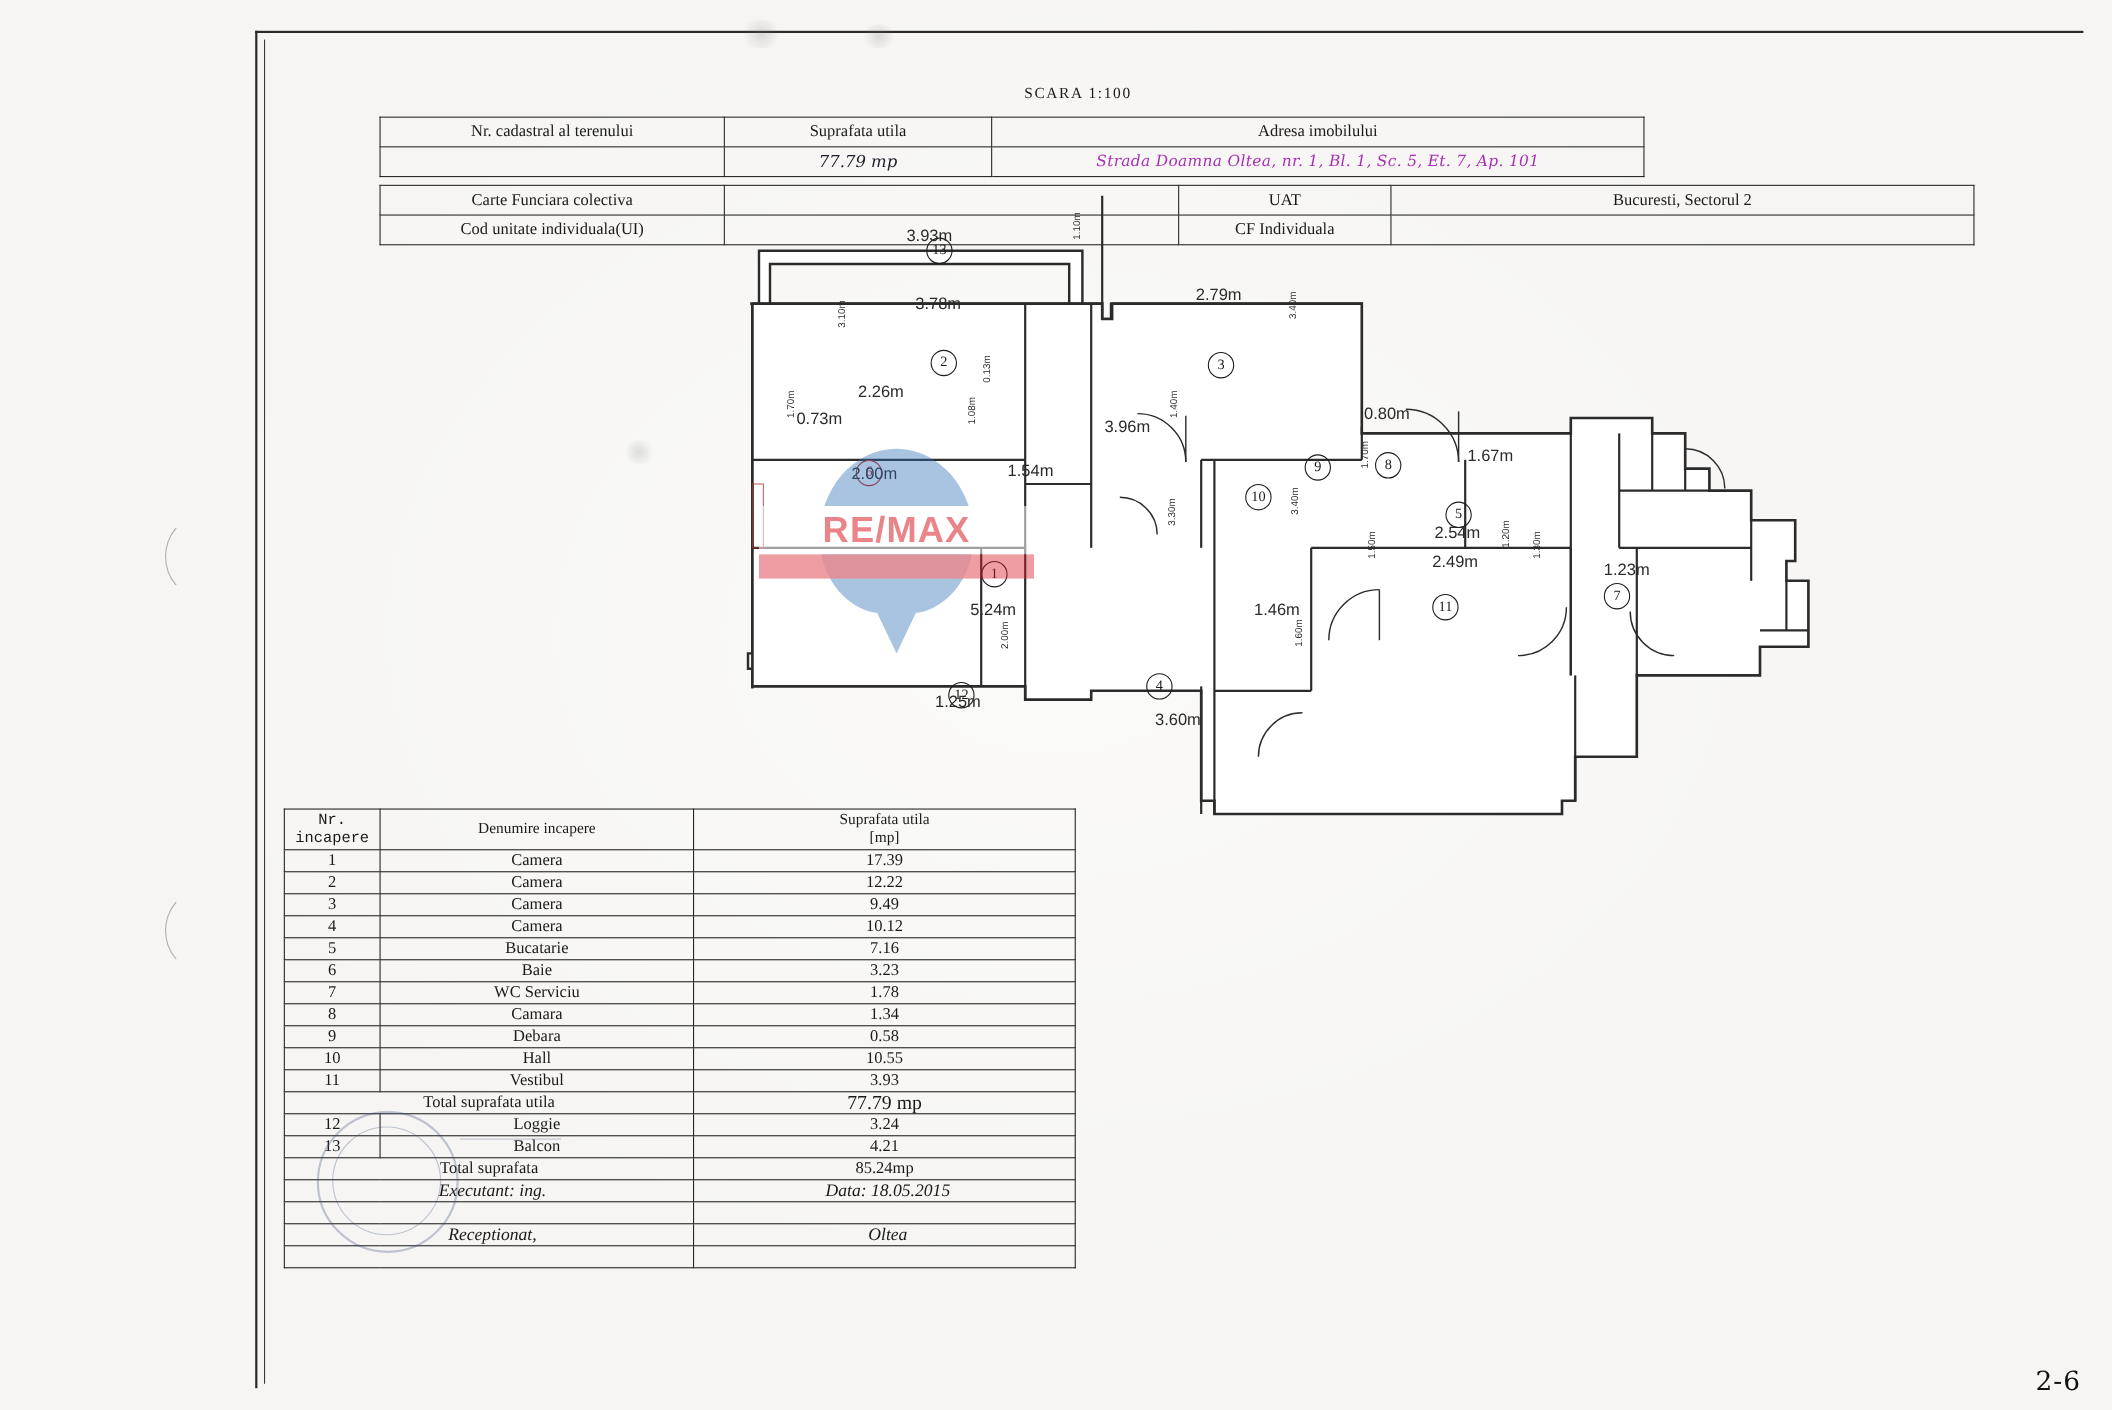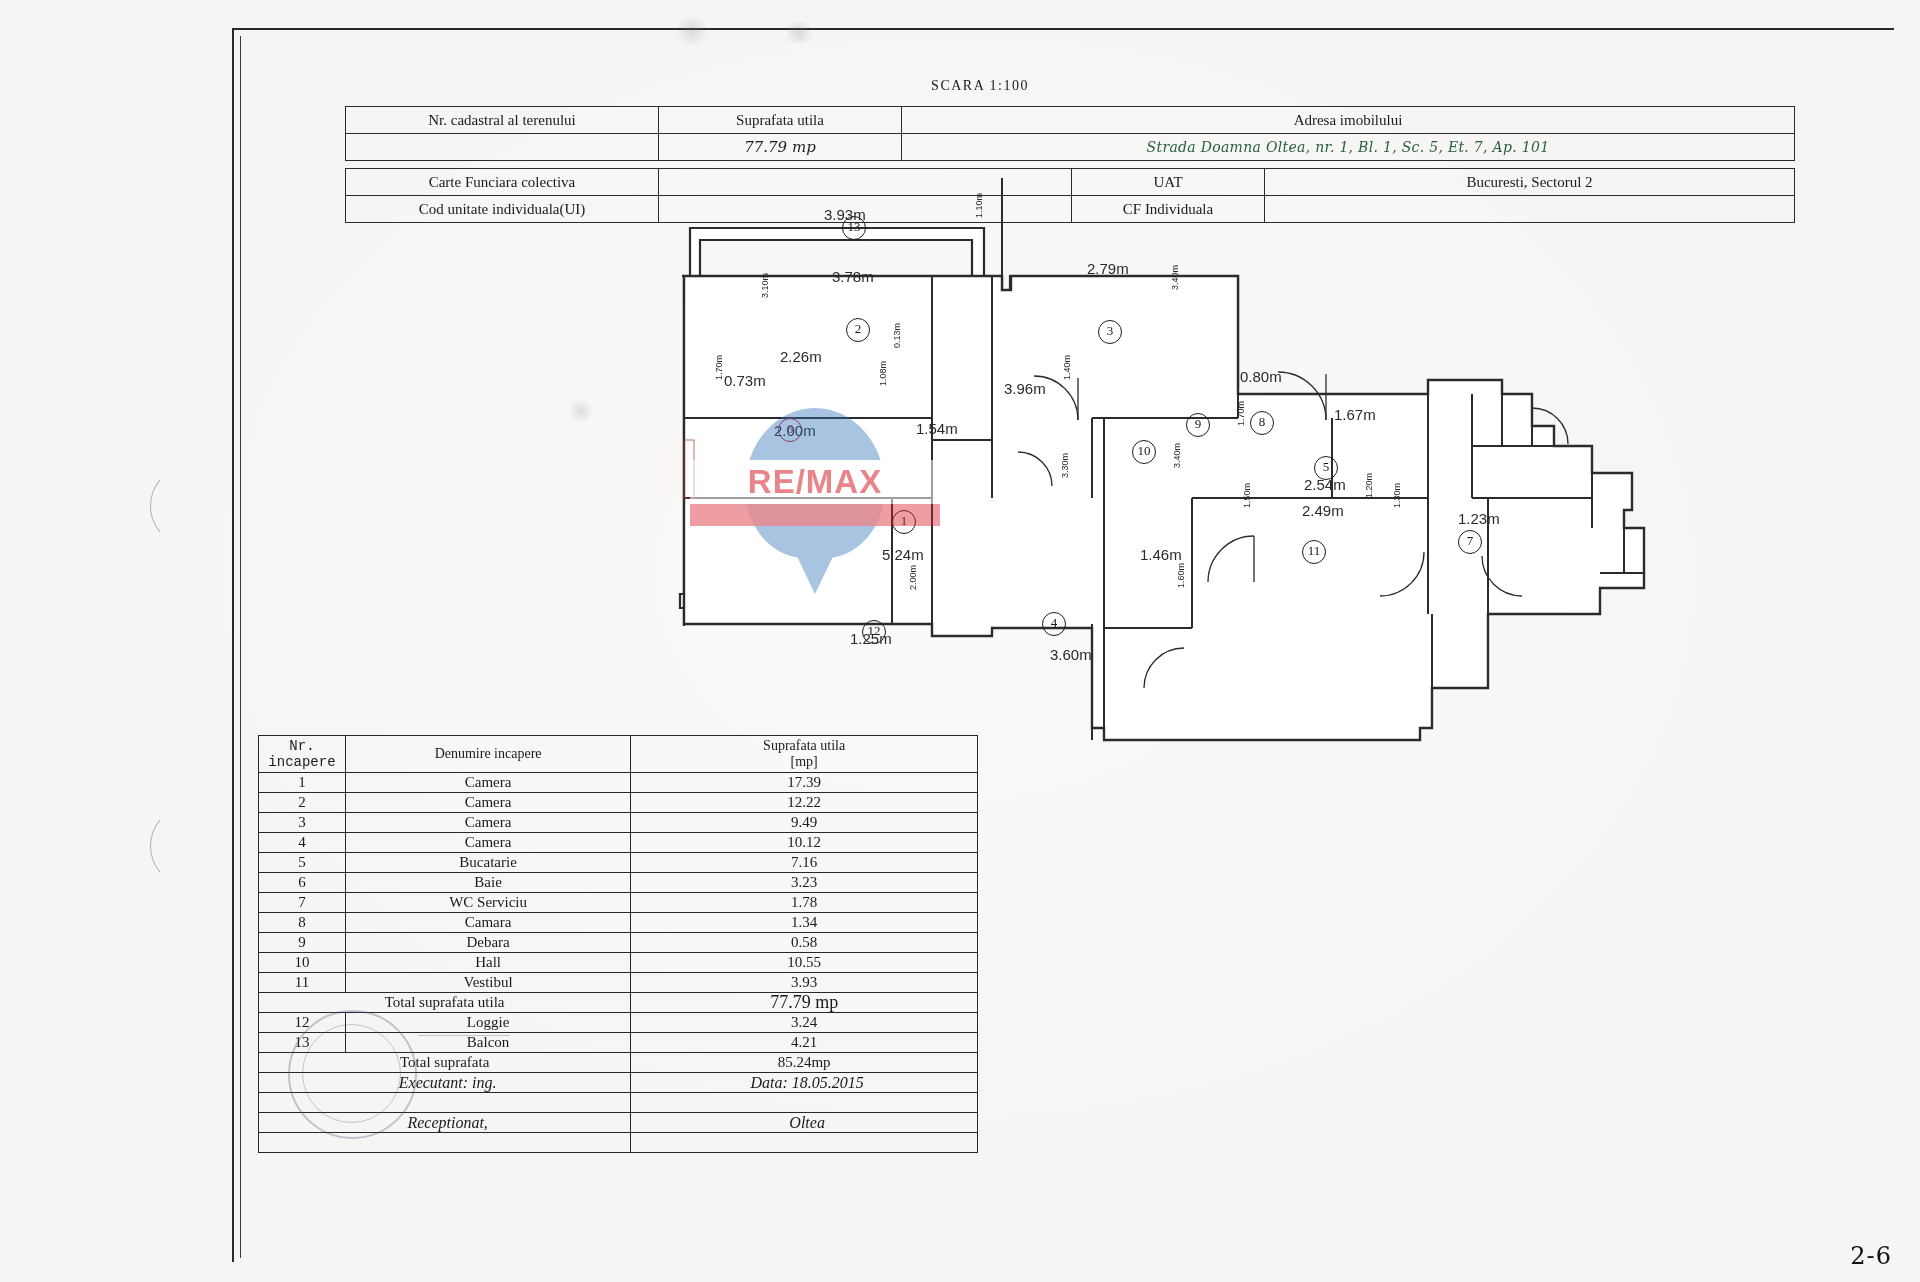--- a/index.html
+++ b/index.html
@@ -51,34 +51,34 @@
     position:absolute;
     border-collapse:collapse;
     font-size:15px;
   }
   table.hdr td{
     border:1px solid #2b2b2b;
     padding:2px 6px;
     height:22px;
     vertical-align:middle;
   }
-  #hdr1{left:345px;top:106px;width:1450px;}
+  #hdr1{left:345px;top:106px;width:1150px;}
   #hdr2{left:345px;top:168px;width:1450px;}
   .c-center{text-align:center;}
   .hand{
     font-family:"DejaVu Serif", serif;
     font-style:italic;
     font-size:15px;
     color:#1c1c28;
   }
   .addr-hand{
     font-family:"DejaVu Serif", serif;
     font-style:italic;
     font-size:14px;
-    color:#14532d;
+    color:#a21caf;
     letter-spacing:0.3px;
     opacity:.92;
   }
 
   
   #roomtbl{
     position:absolute;left:258px;top:735px;width:720px;
     border-collapse:collapse;font-size:15px;
   }
   #roomtbl td,#roomtbl th{

